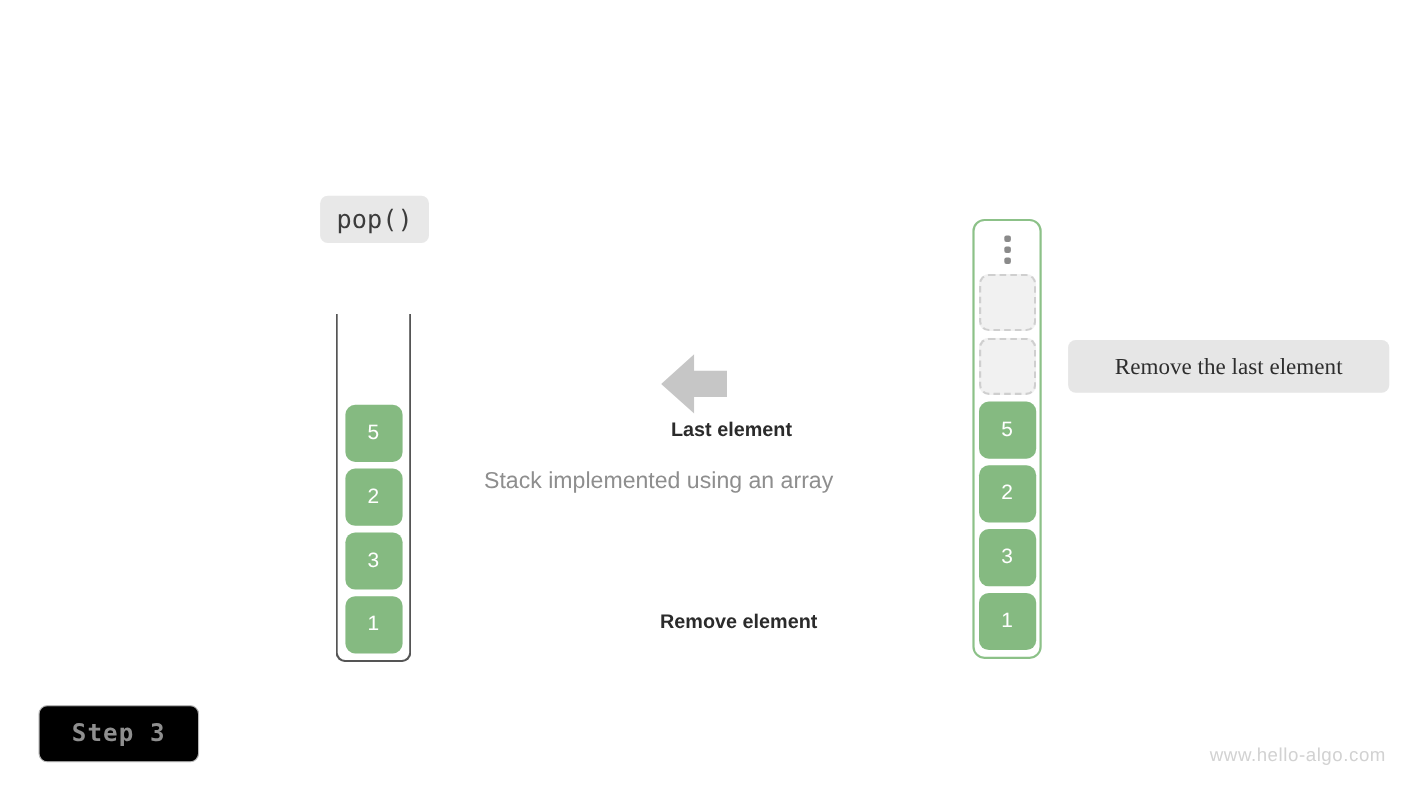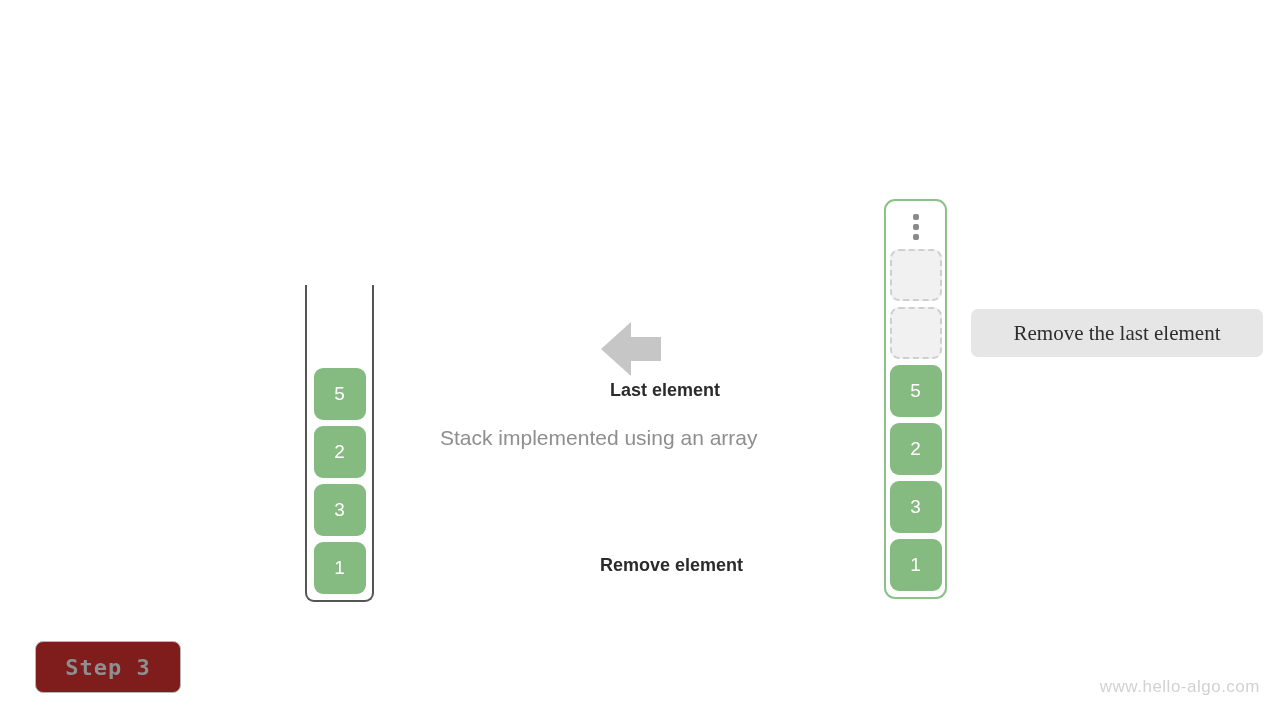--- a/index.html
+++ b/index.html
@@ -172,21 +172,21 @@
     font-family: Liberation Serif, serif;
   }
 
   
   .step-badge {
     position: absolute;
     left: 35px;
     top: 641px;
     width: 146px;
     height: 52px;
-    background: #7f1d1d;
+    background: #000000;
     border: 1px solid #b6b6b6;
     border-radius: 8px;
     display: flex;
     align-items: center;
     justify-content: center;
     font-family: "DejaVu Sans Mono", "Liberation Mono", monospace;
     font-size: 22px;
     font-weight: bold;
     color: #8f8f8f;
     letter-spacing: 1px;
@@ -201,20 +201,21 @@
     font-size: 17px;
     color: #d2d2d2;
     letter-spacing: 0.5px;
   }
 </style>
 </head>
 <body>
 
 <div id="canvas">
 
+  <div class="op-chip">pop()</div>
 
   <div class="array-container">
     <div class="array-cells">
       <div class="cell">5</div>
       <div class="cell">2</div>
       <div class="cell">3</div>
       <div class="cell">1</div>
     </div>
   </div>
 

